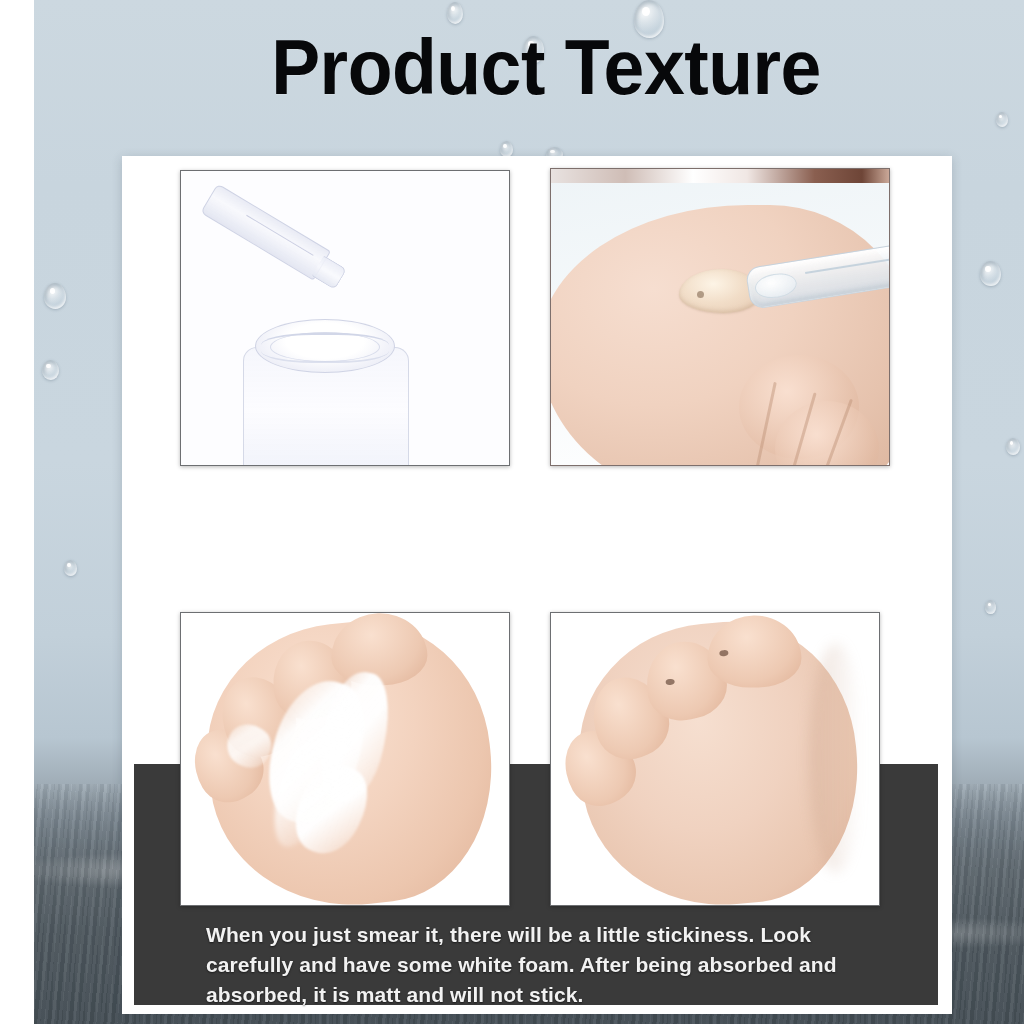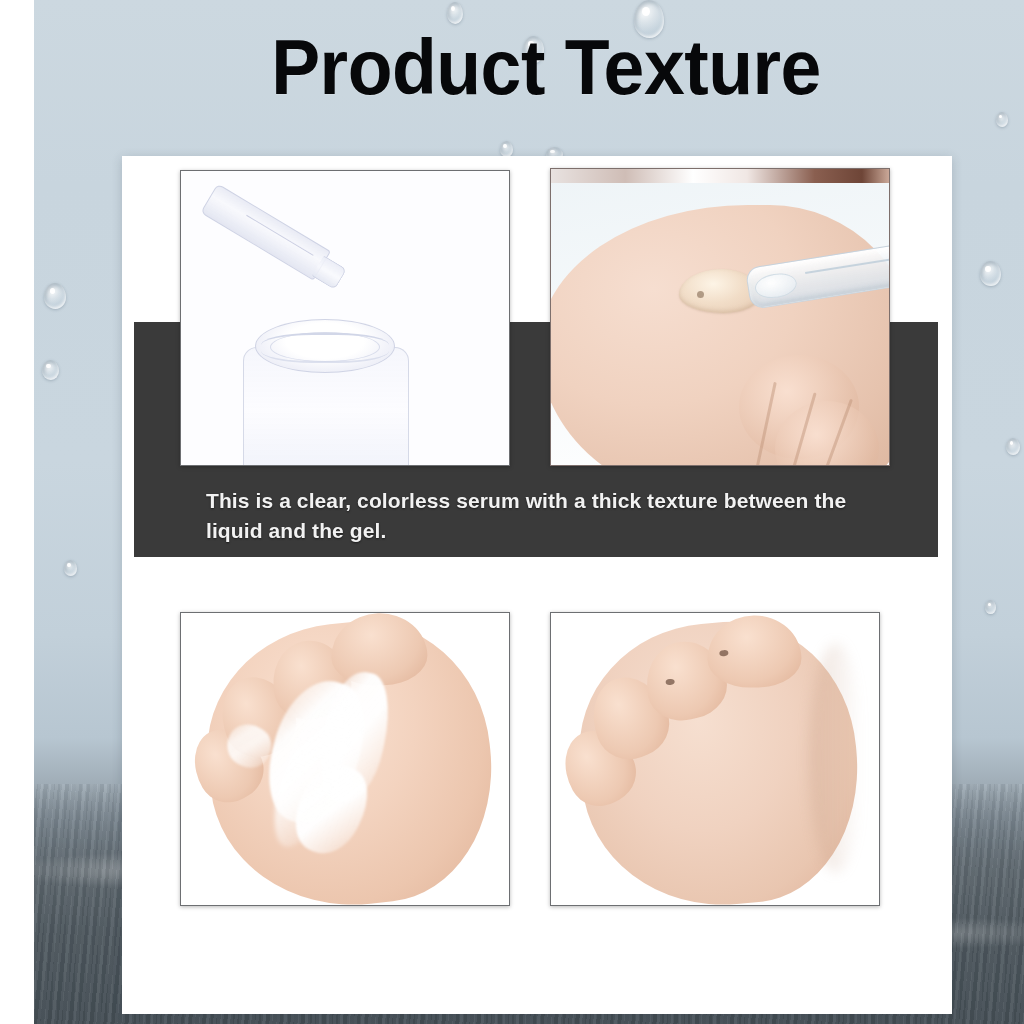--- a/index.html
+++ b/index.html
@@ -283,24 +283,24 @@
       <div class="drop" style="left: 962px; top: 112px; width: 12px; height: 15px;"></div>
       <div class="drop" style="left: 972px; top: 438px; width: 14px; height: 17px;"></div>
       <div class="drop" style="left: 30px; top: 560px; width: 13px; height: 16px;"></div>
       <div class="drop" style="left: 951px; top: 600px; width: 11px; height: 14px;"></div>
     </div>
 
   <h1 id="title">Product Texture</h1>
 
   <div id="card">
 
-    <div class="band" id="band-1">
-      <div class="caption" id="caption-1">This is a clear, colorless serum with a thick texture between the liquid and the gel.</div>
-    </div>
-
+
+    <div class="band" id="band-2">
+      <div class="caption" id="caption-2">When you just smear it, there will be a little stickiness. Look carefully and have some white foam. After being absorbed and absorbed, it is matt and will not stick.</div>
+    </div>
 
     <div class="photo" id="photo-tl">
       <div class="ph-inner bottle-scene">
         <div class="pipette">
           <div class="pip-line"></div>
         </div>
         <div class="bottle-body"></div>
         <div class="bottle-neck"></div>
         <div class="bottle-thread"></div>
       </div>

